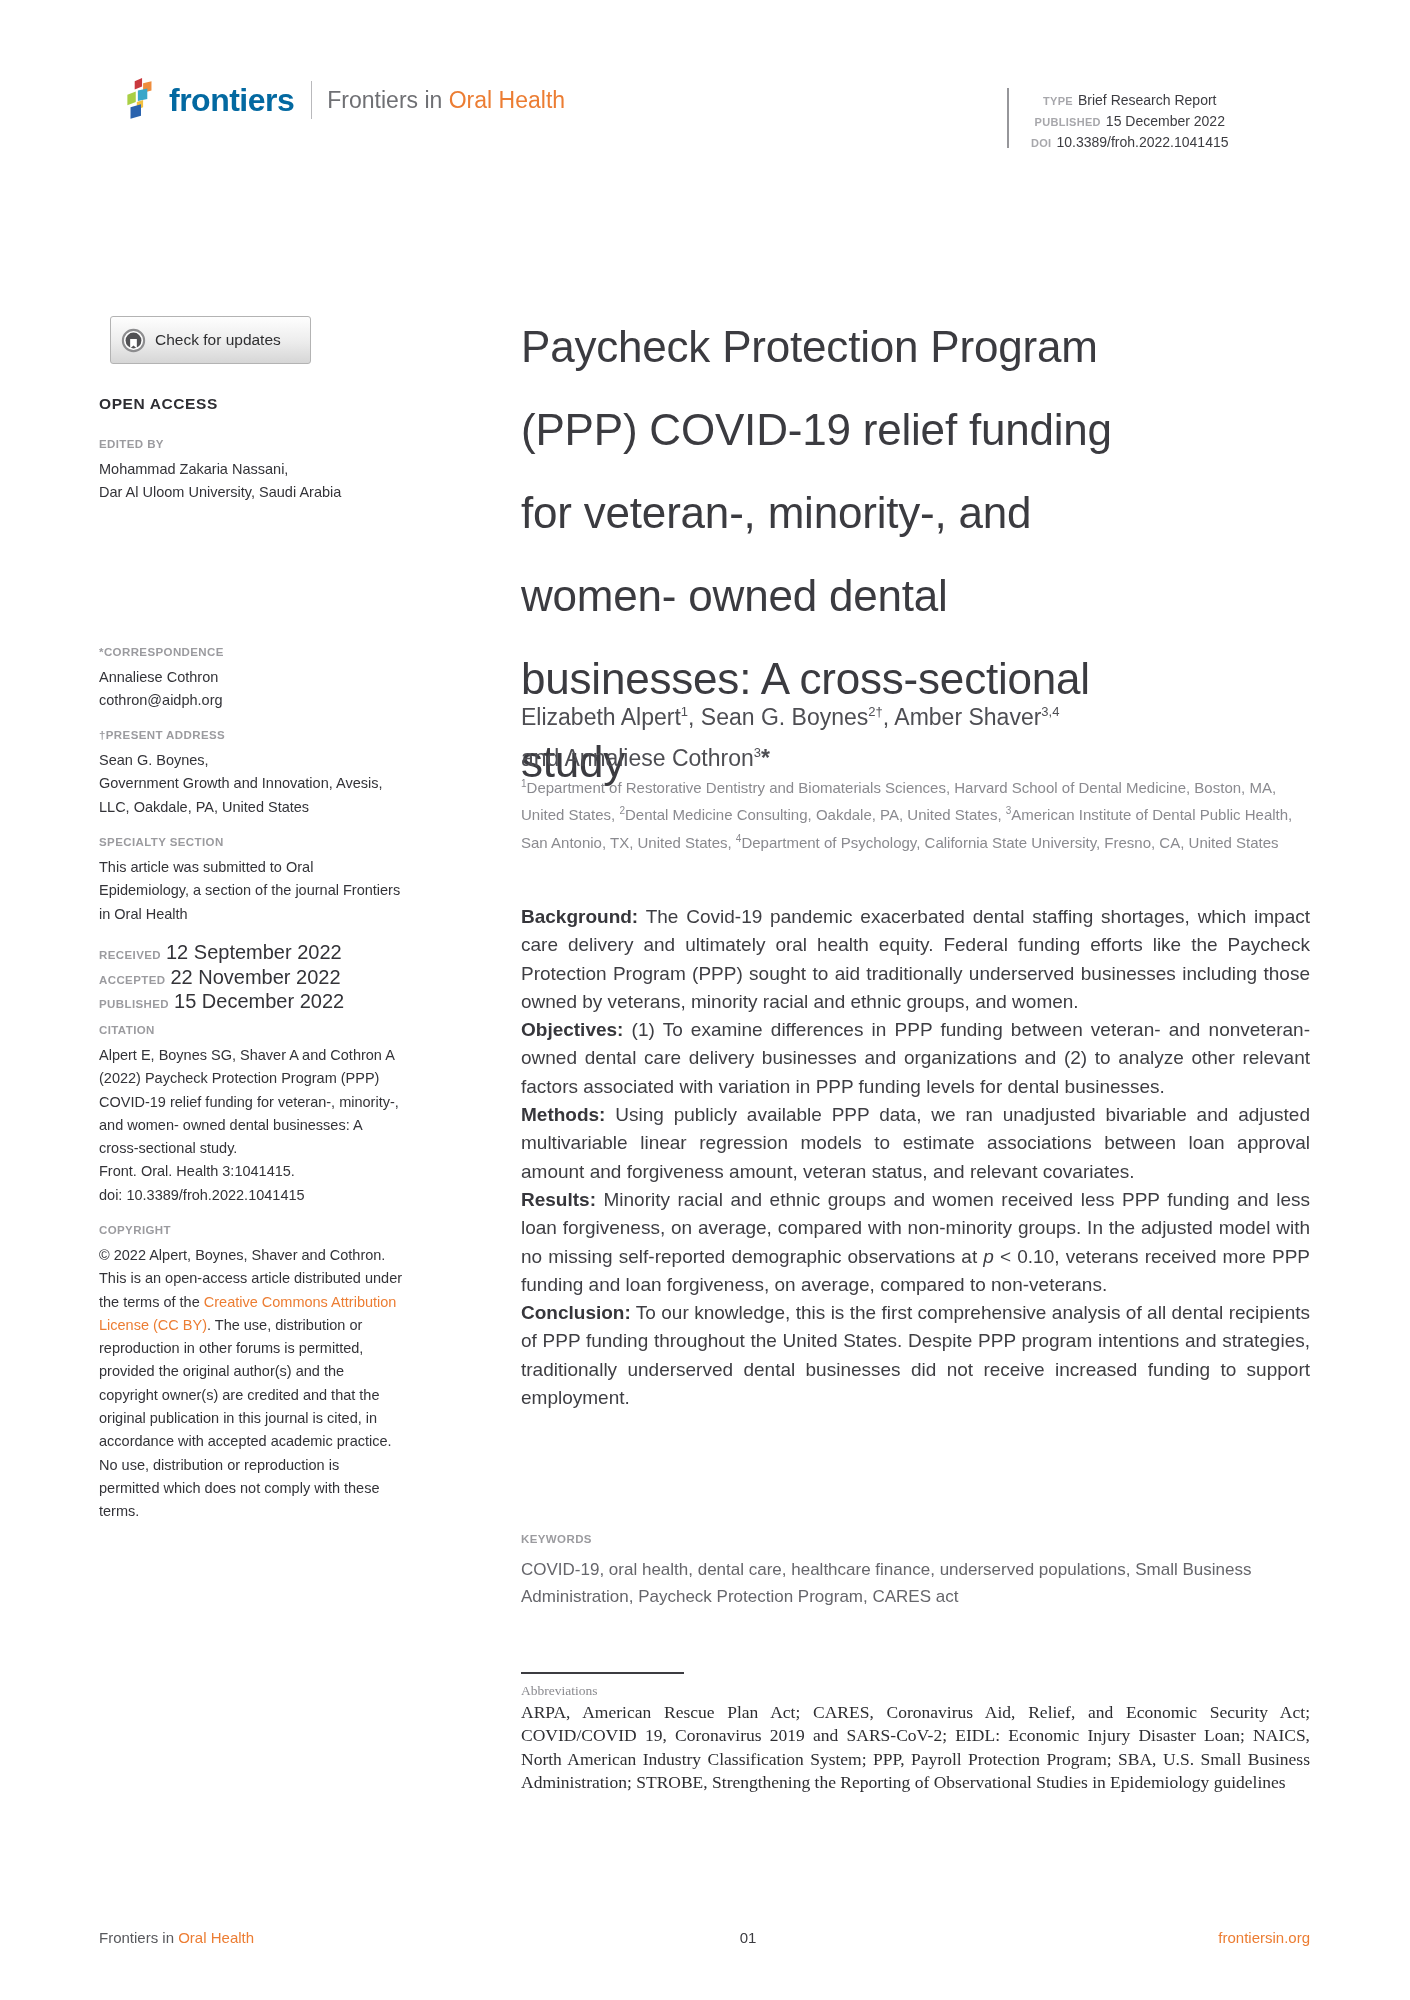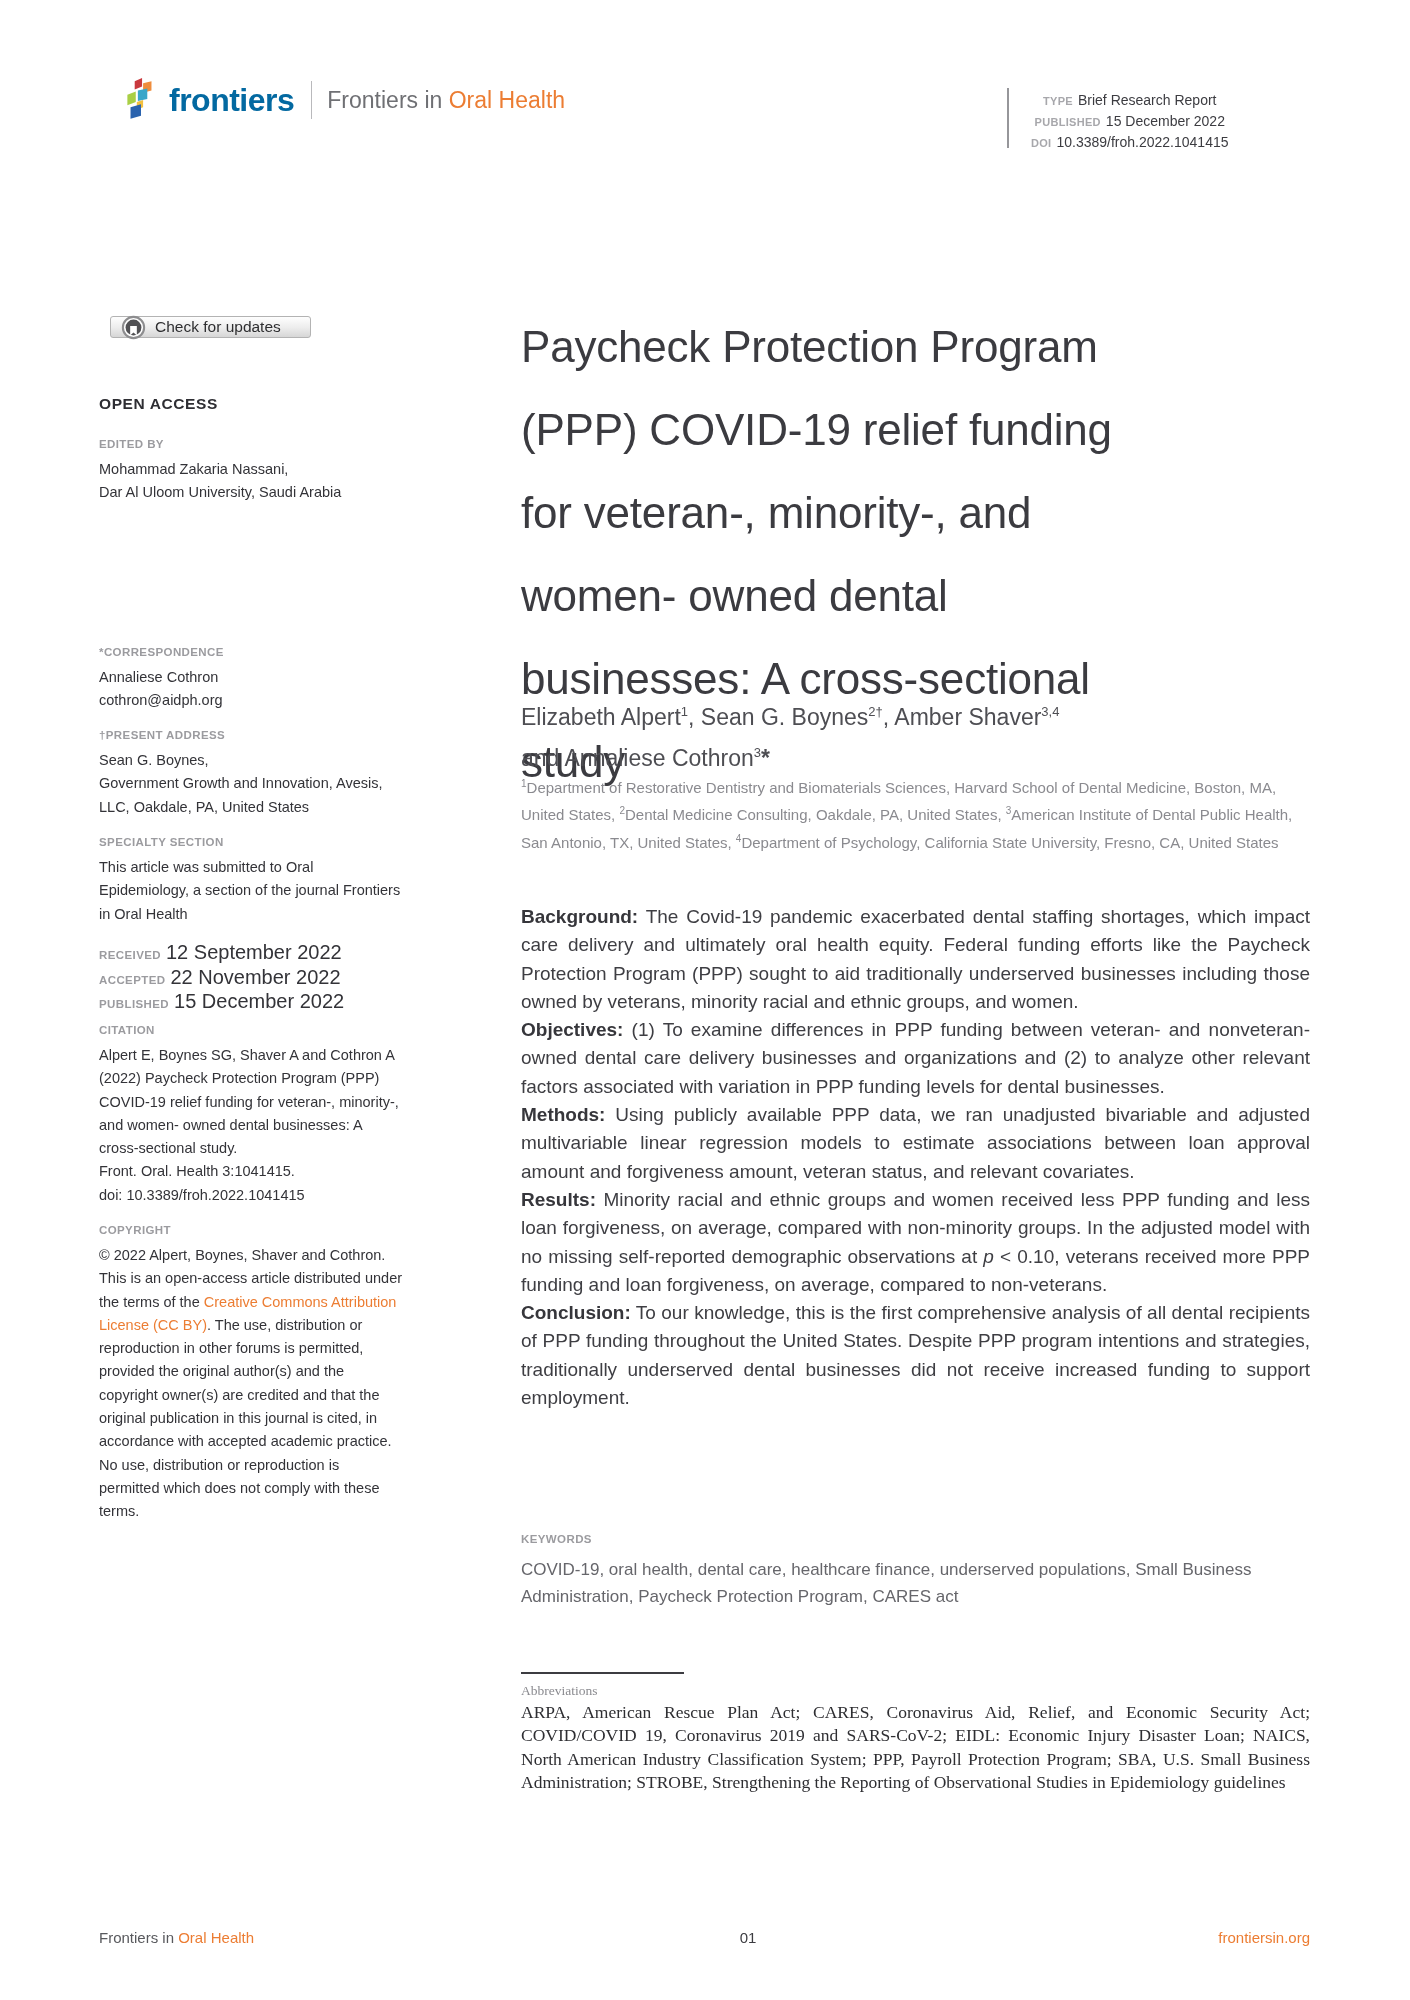--- a/index.html
+++ b/index.html
@@ -21,21 +21,21 @@
   .header-divider{width:1px;height:38px;background:#b9b9bc;margin:0 15px 0 17px;}
   .journal-title{font-size:23px;color:#6f7074;}
   .journal-title .orange,.footer-left .orange{color:var(--orange);}
   .meta-bar{position:absolute;left:1007px;top:88px;width:2px;height:60px;background:#96969a;}
   .header-meta{position:absolute;left:1031px;top:90px;}
   .header-meta .row{line-height:20px;white-space:nowrap;text-align:center;}
   .meta-label{font-size:11px;font-weight:bold;color:#a7a7ab;letter-spacing:.3px;margin-right:5px;}
   .meta-value{font-size:14px;color:var(--dark);}
   
   .updates-btn{
-    position:absolute;left:110px;top:316px;width:201px;height:22px;box-sizing:border-box;
+    position:absolute;left:110px;top:316px;width:201px;height:48px;box-sizing:border-box;
     border:1px solid #b3b3b3;border-radius:3px;
     background:linear-gradient(180deg,#fefefe 0%,#ececec 55%,#d6d6d6 100%);
     display:flex;align-items:center;padding:0 10px;cursor:pointer;
   }
   .updates-btn svg{margin-right:9px;flex:0 0 auto;}
   .updates-label{font-size:15.5px;color:#2e2e30;}
   
   .side-sec{position:absolute;left:99px;width:420px;}
   .side-label{font-size:11.5px;font-weight:bold;color:var(--label-gray);letter-spacing:.4px;line-height:15px;margin-bottom:6px;}
   .side-body{font-size:14.5px;color:var(--side-text);line-height:23.3px;white-space:pre-line;}

